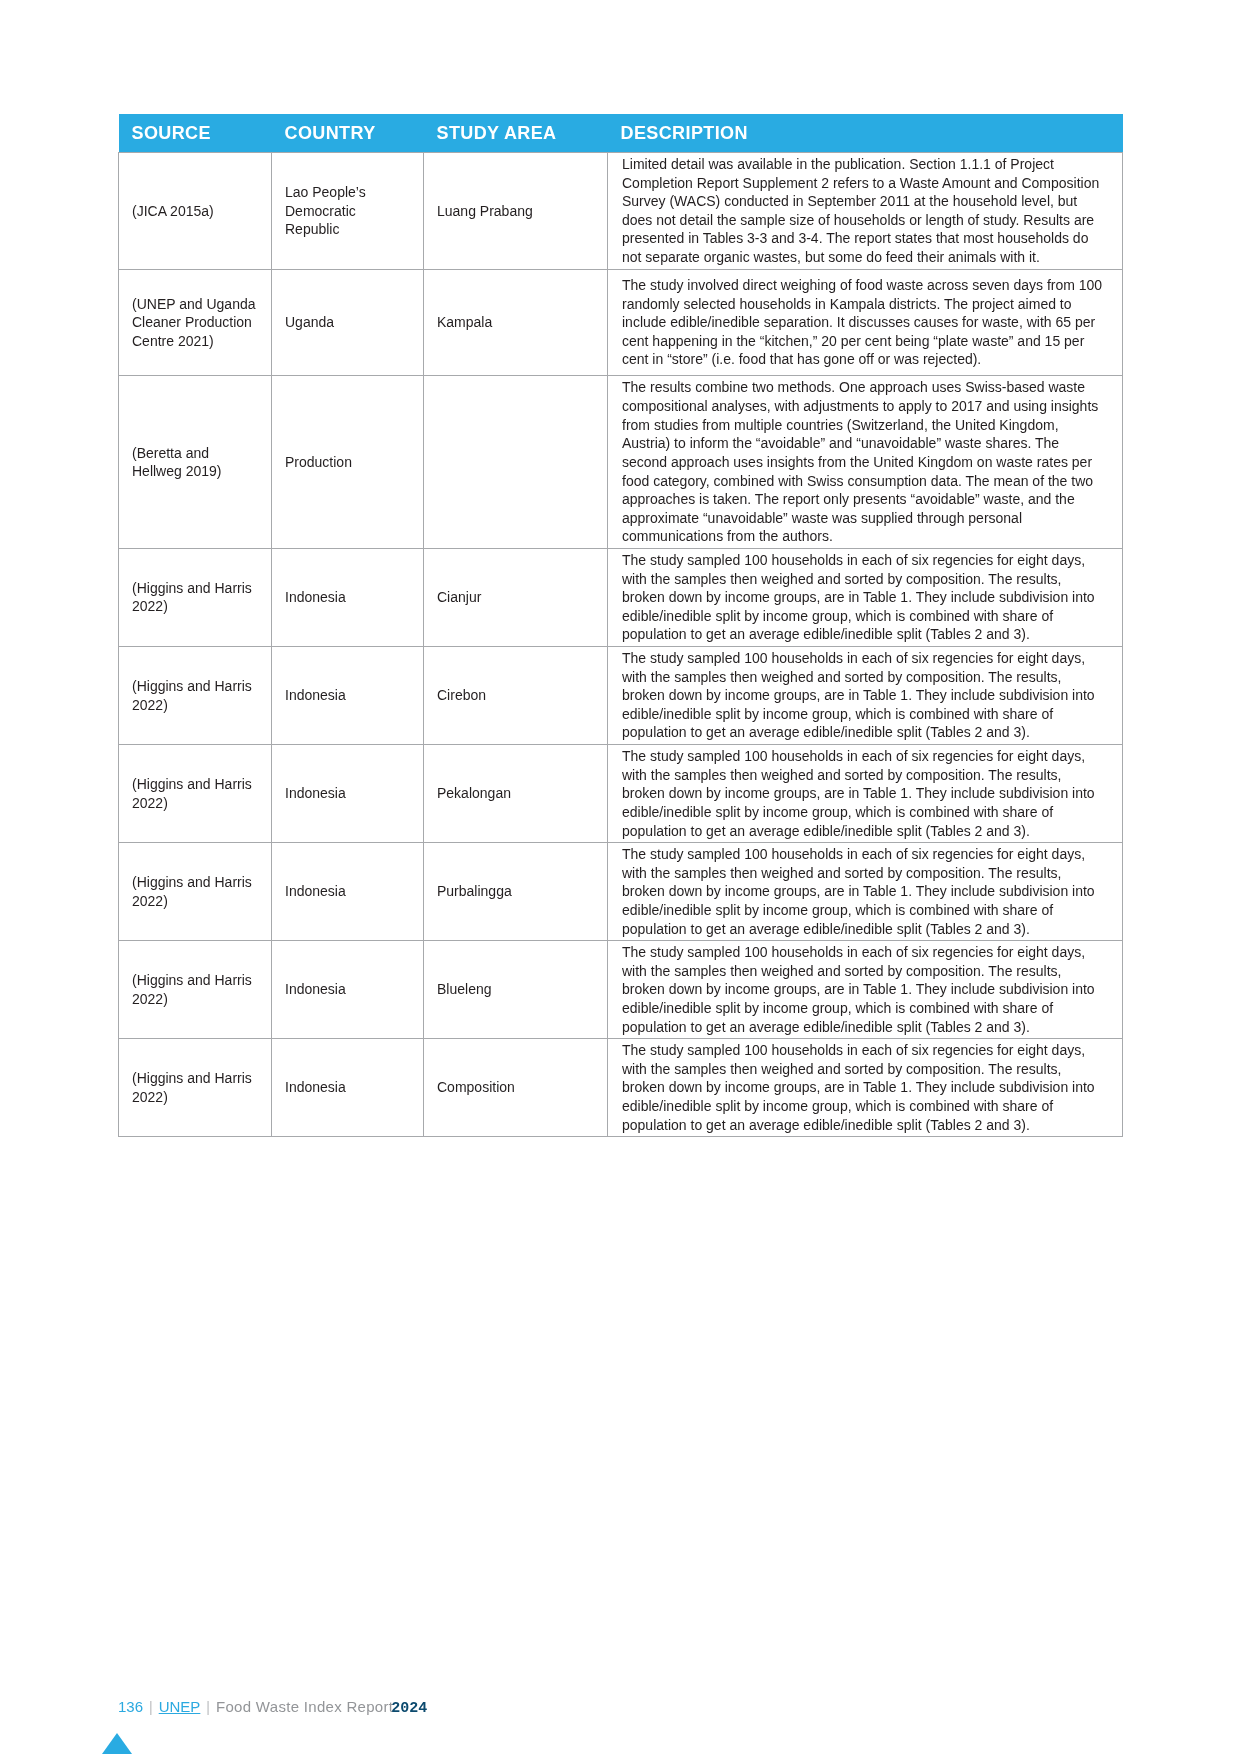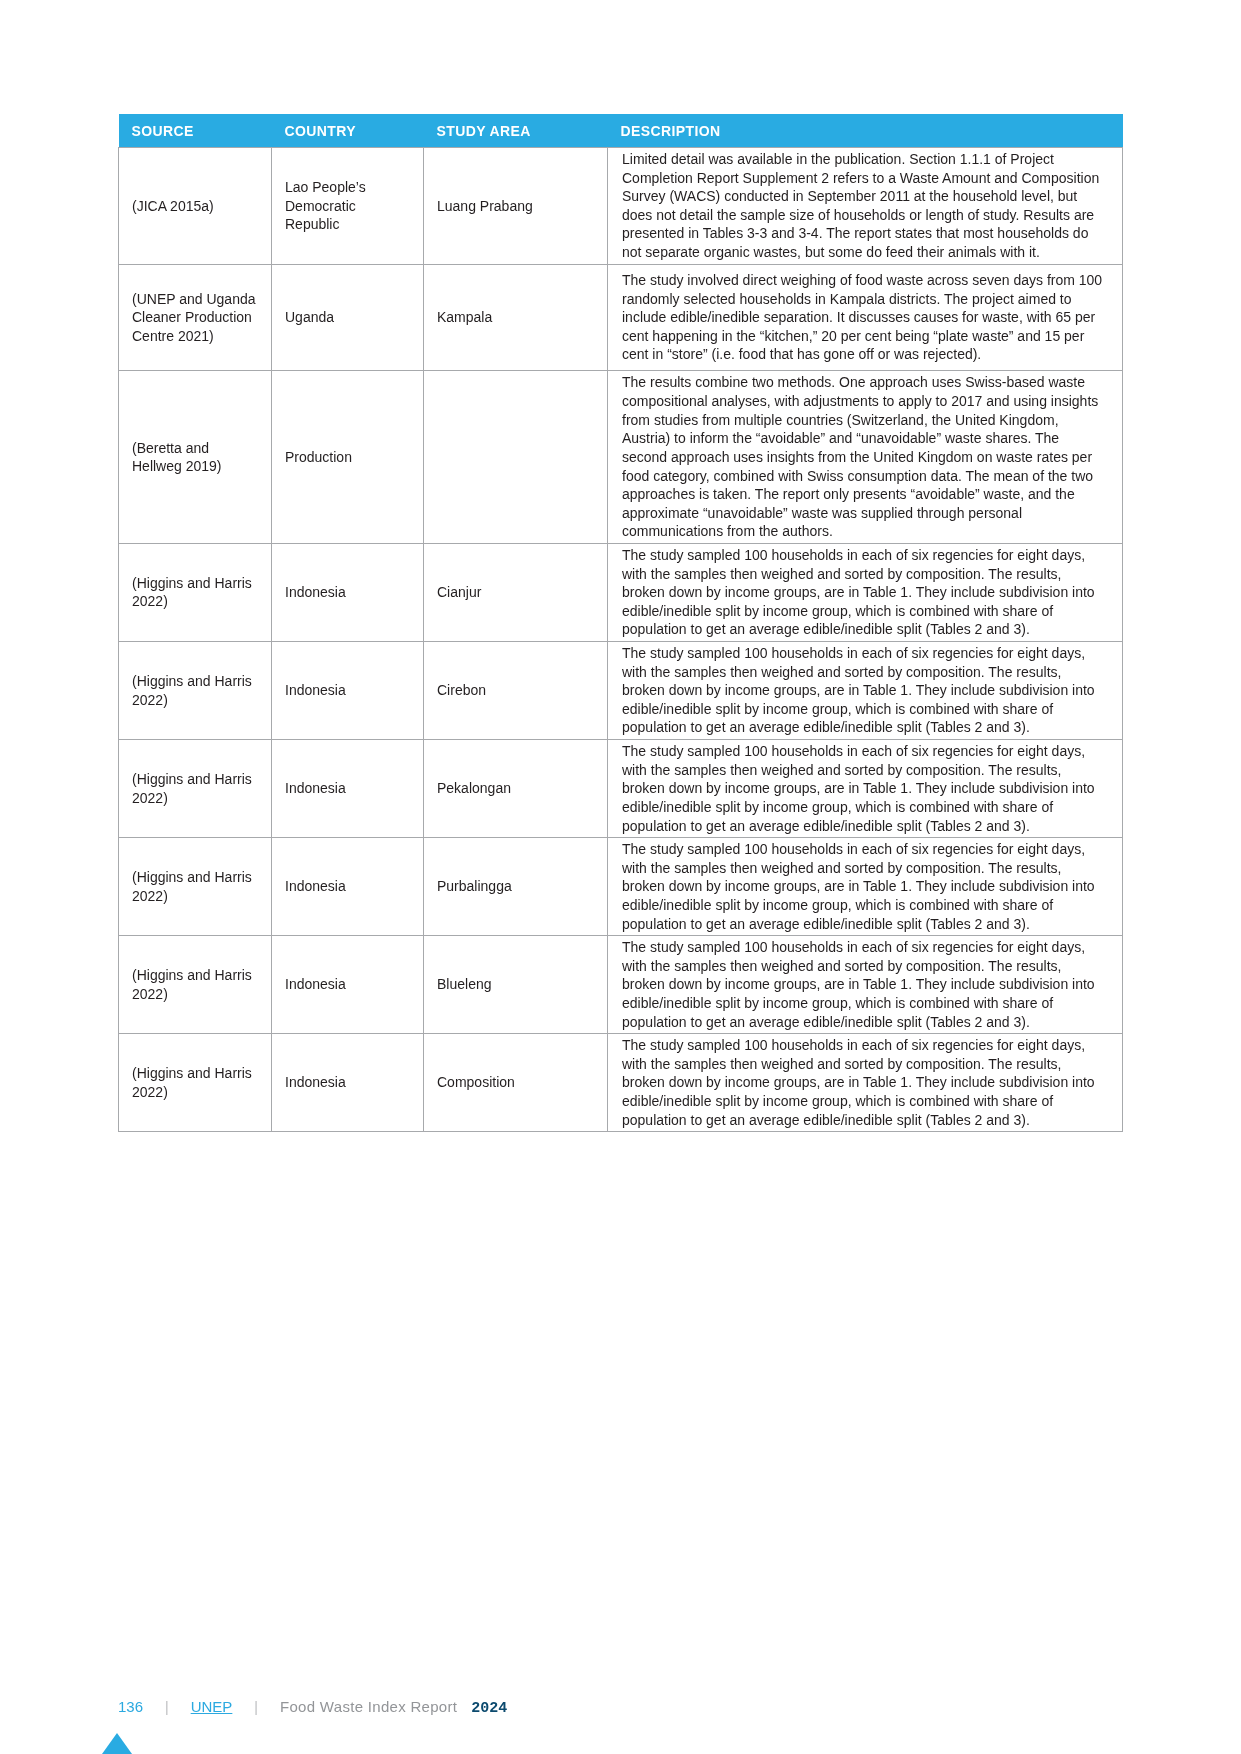--- a/index.html
+++ b/index.html
@@ -16,21 +16,21 @@
   table.data-table {
     position: absolute;
     left: 118px; top: 114px;
     width: 1004px;
     border-collapse: collapse;
     table-layout: fixed;
   }
   thead th {
     background: var(--header-bg, #29ABE2);
     color: #ffffff;
-    font-size: 14px;
+    font-size: 18px;
     font-weight: bold;
     letter-spacing: 0.4px;
     text-align: left;
     vertical-align: middle;
     padding: 9px 13px 8px 13px;
     border: none;
   }
   tbody td {
     border: 1px solid #A7A9AC;
     vertical-align: middle;
@@ -40,21 +40,21 @@
     color: var(--body-text, #231F20);
     word-wrap: break-word;
   }
   tbody td.desc { padding: 2px 14px; }
 
   .footer {
     position: absolute;
     left: 118px; top: 1698px;
     display: inline-flex;
     align-items: baseline;
-    gap: 22px;
+    gap: 6px;
     font-size: 15px;
   }
   .footer .page-num { color: var(--accent-blue, #2BA9E0); }
   .footer .sep { color: #BCBEC0; font-size: 14px; }
   .footer .org { color: var(--accent-blue, #2BA9E0); text-decoration: underline; }
   .footer .title-group { color: #939598; letter-spacing: 0.3px; text-align: right; }
   .footer .year { color: #0c4a6e; font-weight: bold; margin-left: -8px; font-family: Liberation Mono, monospace; }
 
   .corner-tri {
     position: absolute;

